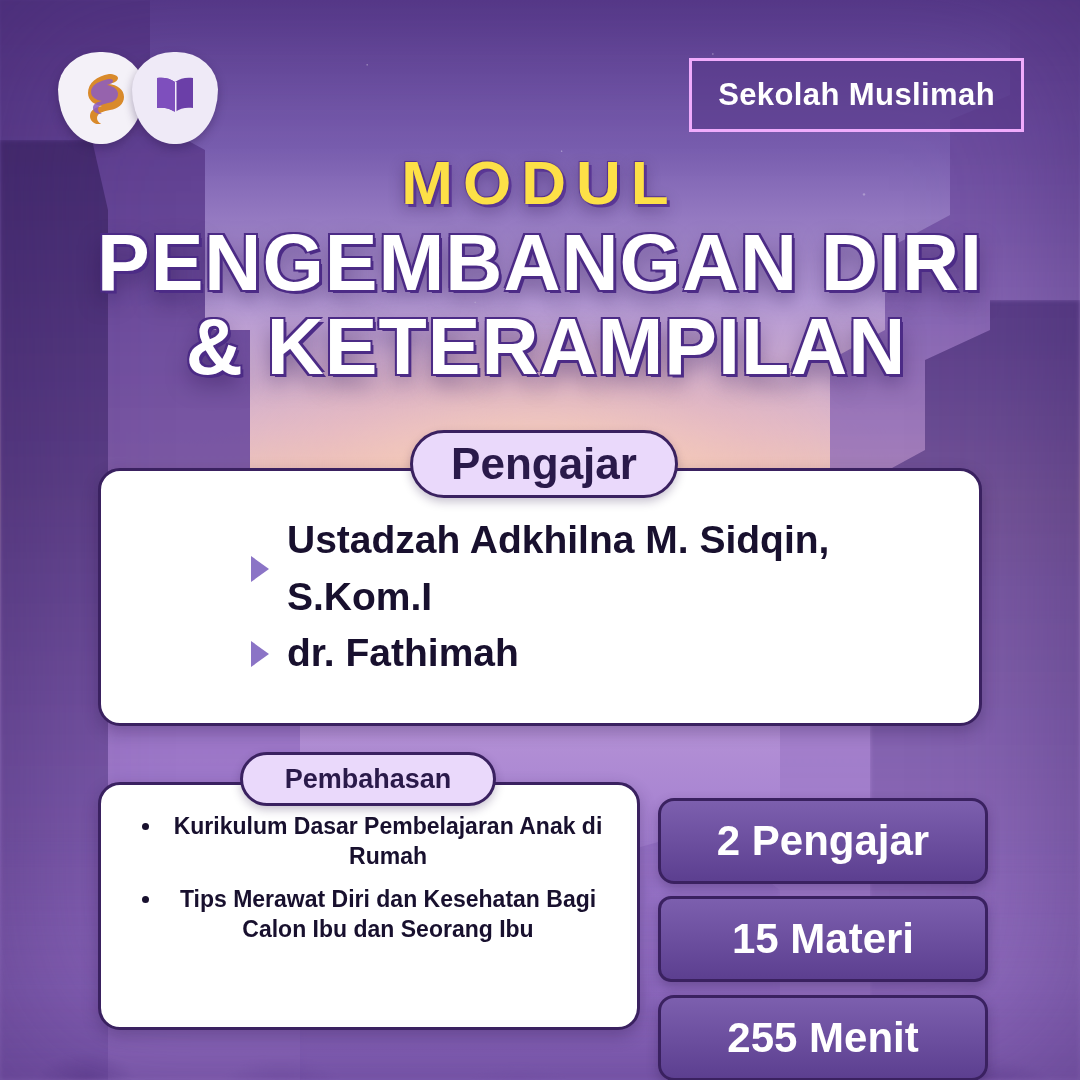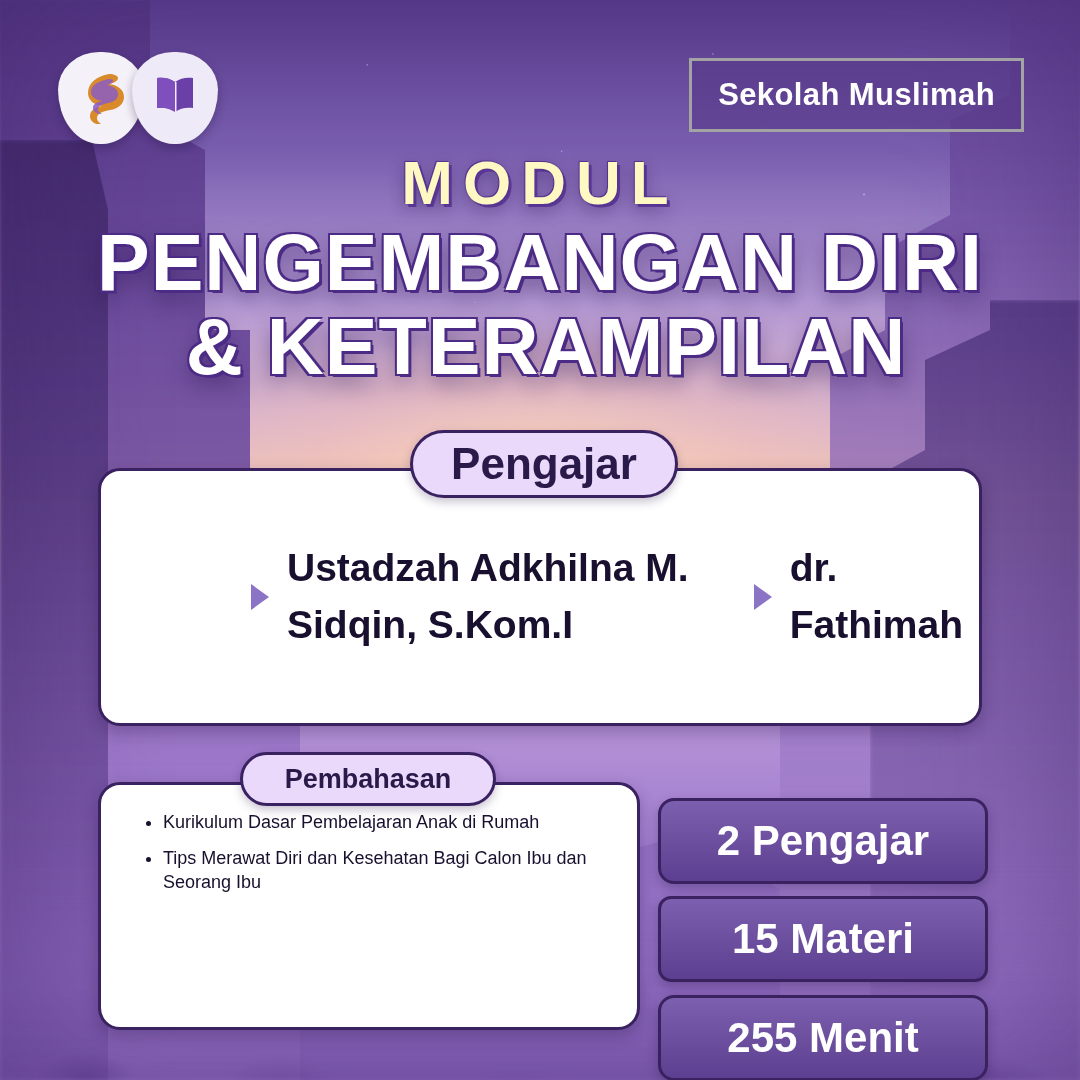--- a/index.html
+++ b/index.html
@@ -158,42 +158,42 @@
   }
   .logo-badge.one { left: 0; top: 0; }
   .logo-badge.two { left: 74px; top: 0; background: #efeaf7; }
 
   
   .brand-tag {
     position: absolute;
     right: 56px;
     top: 58px;
     padding: 16px 26px;
-    border: 3px solid #a3a3a3;
+    border: 3px solid #f0abfc;
     background: rgba(86,54,134,0.55);
     color: #ffffff;
     font-size: 31px;
     font-weight: 700;
     letter-spacing: 0.4px;
     white-space: nowrap;
   }
 
   
   .headline {
     position: absolute;
     left: 0;
     right: 0;
     top: 150px;
     text-align: center;
   }
   .h-modul {
     font-size: 62px;
     font-weight: 800;
     letter-spacing: 10px;
-    color: #fef9c3;
+    color: #fde047;
     text-shadow:
       0 0 2px #4a2a80,
       3px 3px 0 #5b3795,
       -1px -1px 0 #5b3795,
       0 6px 16px rgba(40,18,74,0.45);
     line-height: 1.05;
   }
   .h-main {
     margin-top: 6px;
     font-size: 79px;
@@ -250,23 +250,23 @@
     border-radius: 22px;
     box-shadow: 0 6px 16px rgba(40,20,70,0.3);
     z-index: 2;
   }
   .card-teachers {
     left: 98px;
     top: 468px;
     width: 884px;
     height: 258px;
     display: flex;
-    flex-direction: row;
+    flex-direction: column;
     justify-content: center;
-    padding: 0 16px 0 150px;
+    padding: 0 10px 0 150px;
     box-sizing: border-box;
   }
   .teacher-row {
     display: flex;
     align-items: center;
     gap: 18px;
     font-size: 39px;
     font-weight: 800;
     color: #18102e;
     line-height: 1.45;
@@ -287,25 +287,26 @@
     height: 248px;
     padding: 26px 24px 20px 30px;
     box-sizing: border-box;
   }
   .topics-list {
     margin: 0;
     padding-left: 32px;
     list-style: disc;
   }
   .topics-list li {
-    font-size: 18px;
-    font-weight: 400;
+    font-size: 23px;
+    font-weight: 700;
     color: #18102e;
     line-height: 1.32;
     margin-bottom: 12px;
+    text-align: center;
   }
 
   
   .stat {
     position: absolute;
     left: 658px;
     width: 324px;
     height: 80px;
     border: 3px solid #3a2160;
     border-radius: 16px;

